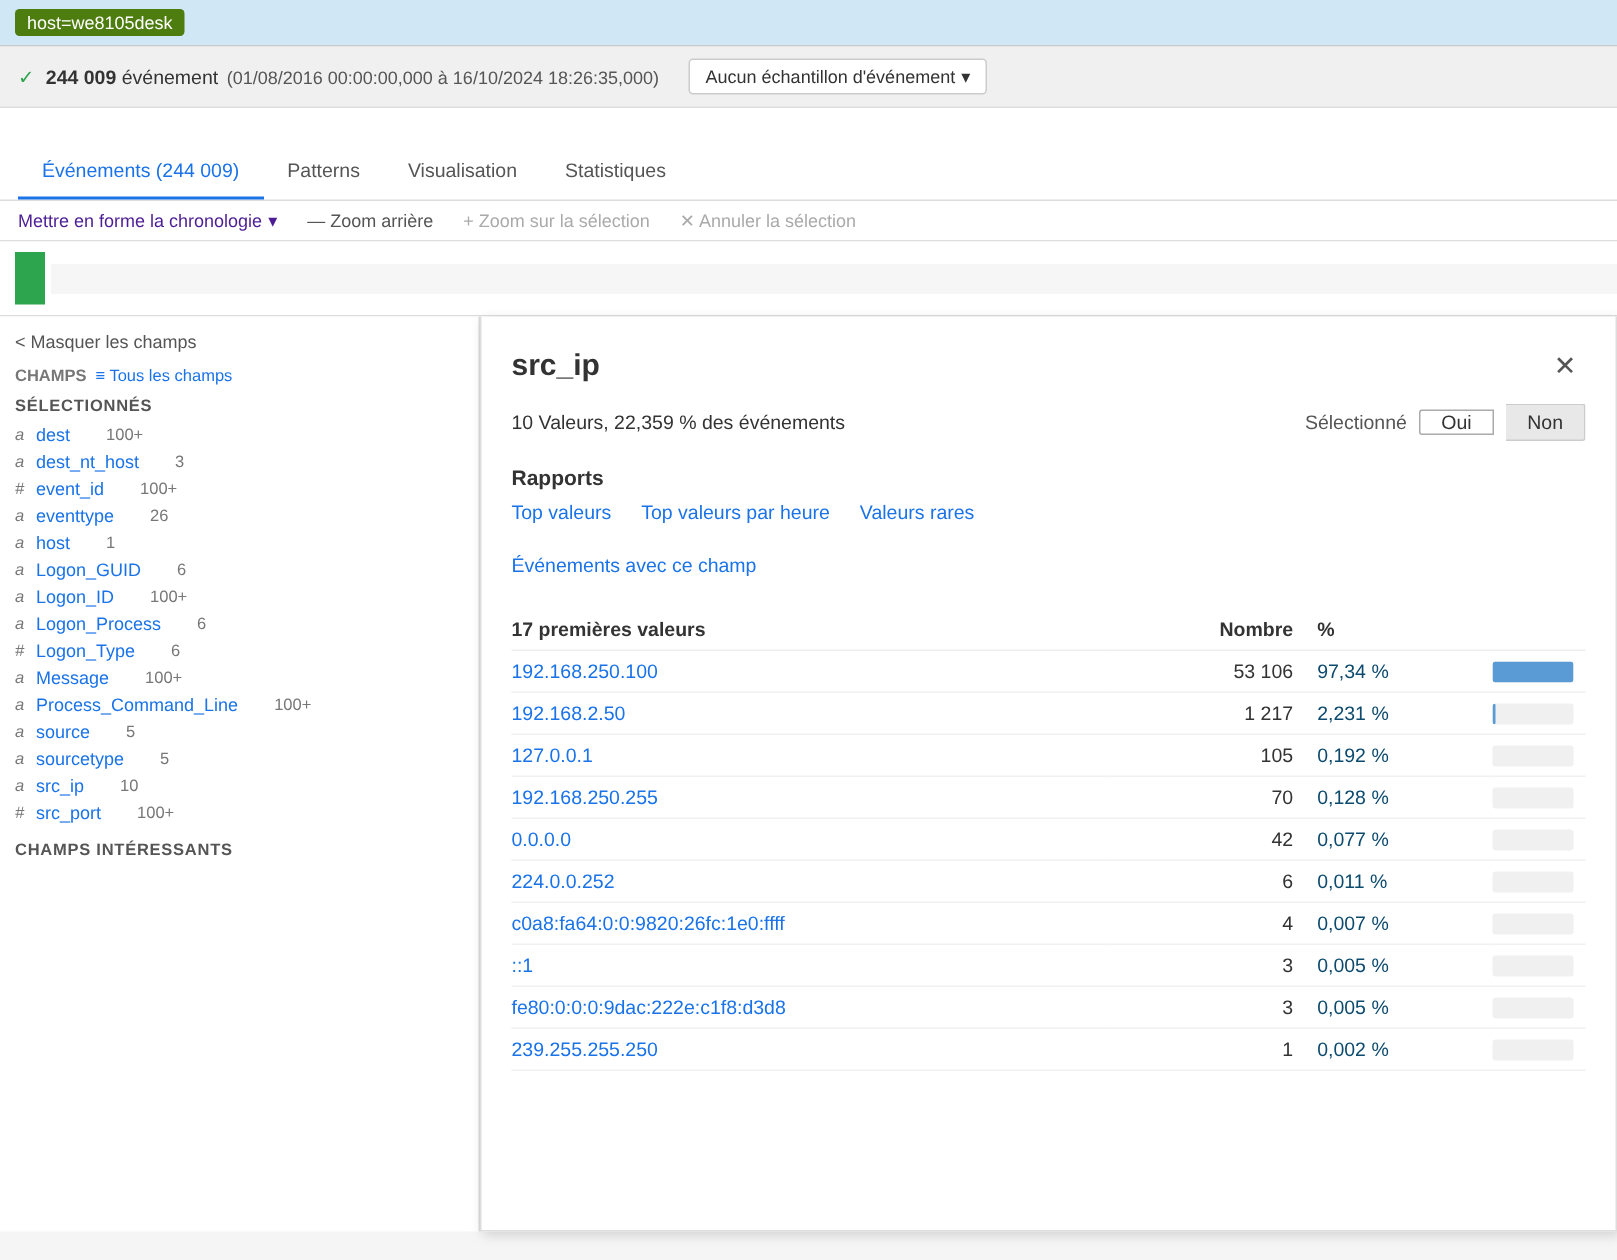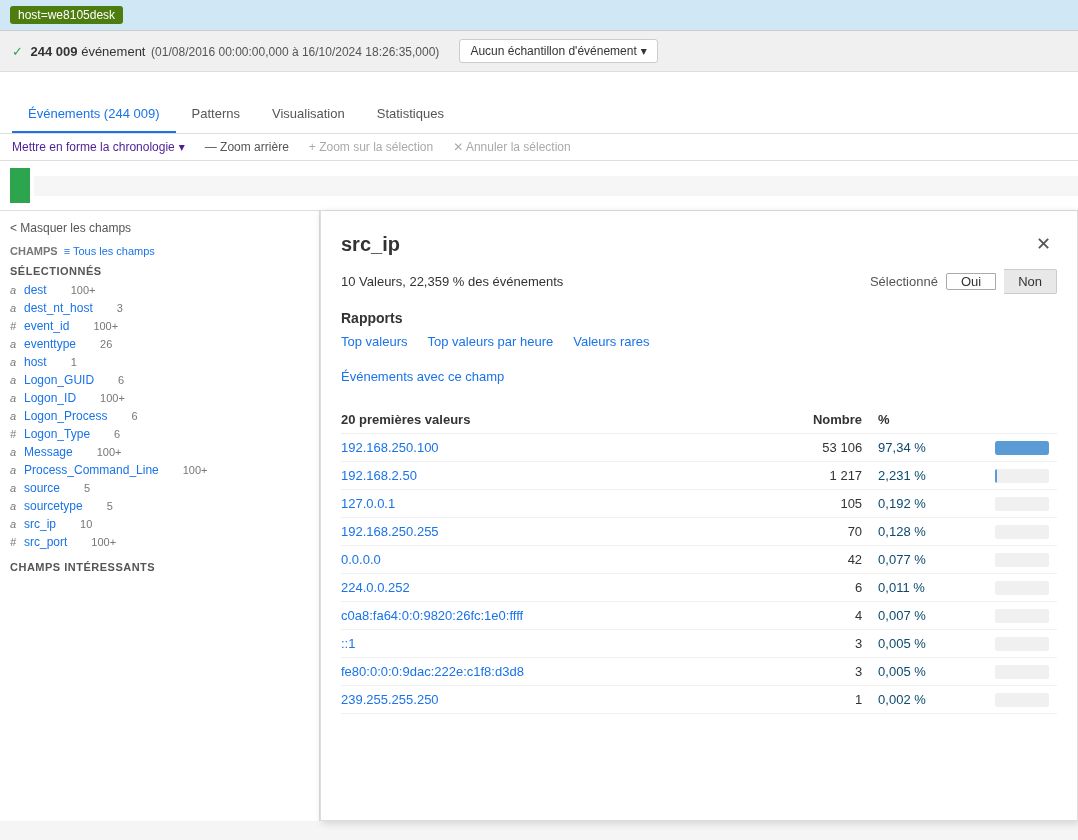--- a/index.html
+++ b/index.html
@@ -488,21 +488,21 @@
         <a class="rapports-link">Top valeurs</a>
         <a class="rapports-link">Top valeurs par heure</a>
         <a class="rapports-link">Valeurs rares</a>
         <a class="rapports-link" style="width:100%;">Événements avec ce champ</a>
       </div>
     </div>
 
     <table class="values-table">
       <thead>
         <tr class="table-section-header">
-          <th style="font-weight:bold; color:#333; font-size:13px;">20 premières valeurs</th>
+          <th style="font-weight:bold; color:#333; font-size:13px;">17 premières valeurs</th>
           <th class="num">Nombre</th>
           <th>%</th>
           <th class="bar-cell"></th>
         </tr>
       </thead>
       <tbody id="values-tbody">
       <tr>
       <td class="value-link">192.168.250.100</td>
       <td class="num">53 106</td>
       <td class="pct">97,34 %</td>

